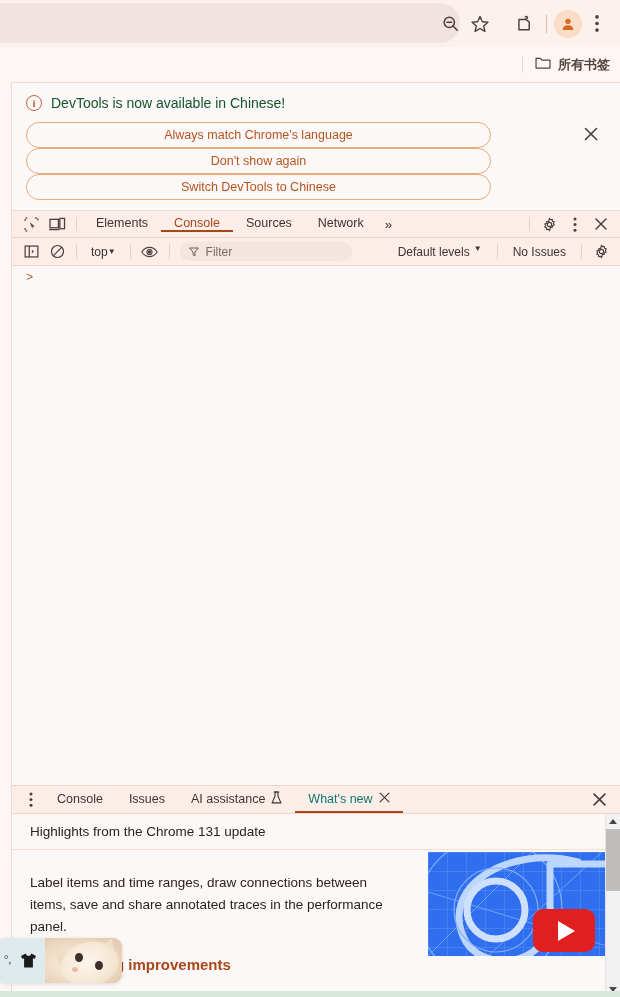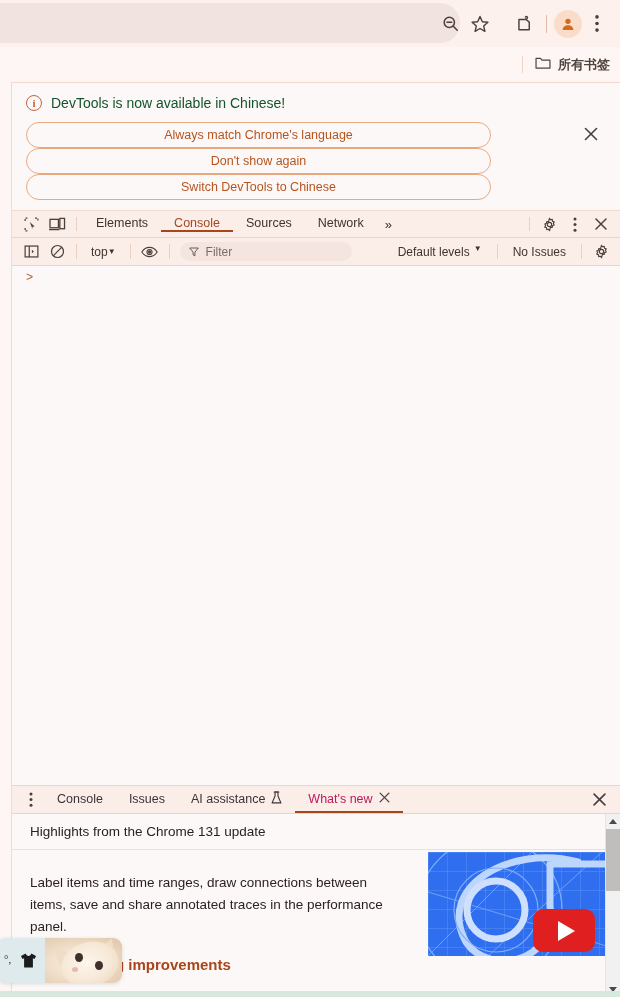--- a/index.html
+++ b/index.html
@@ -204,21 +204,21 @@
     border-bottom: 1px solid #f0d2c7;
     display: flex; align-items: stretch;
   }
   .drawer-tab {
     display: flex; align-items: center; gap: 6px;
     padding: 0 13px;
     font-size: 12.5px; color: #3e3331;
     cursor: pointer;
     border-bottom: 2px solid transparent;
   }
-  .drawer-tab.active { color: #be185d; border-bottom-color: #a8461b; }
+  .drawer-tab.active { color: #0f766e; border-bottom-color: #a8461b; }
   .tab-close { font-size: 12px; color: #4a3f3c; }
   .drawer-tabs-right { margin-left: auto; display: flex; align-items: center; padding-right: 8px; }
 
   .drawer-content {
     flex: 1;
     display: flex;
     position: relative;
     overflow: hidden;
     background: #fdf8f8;
   }

